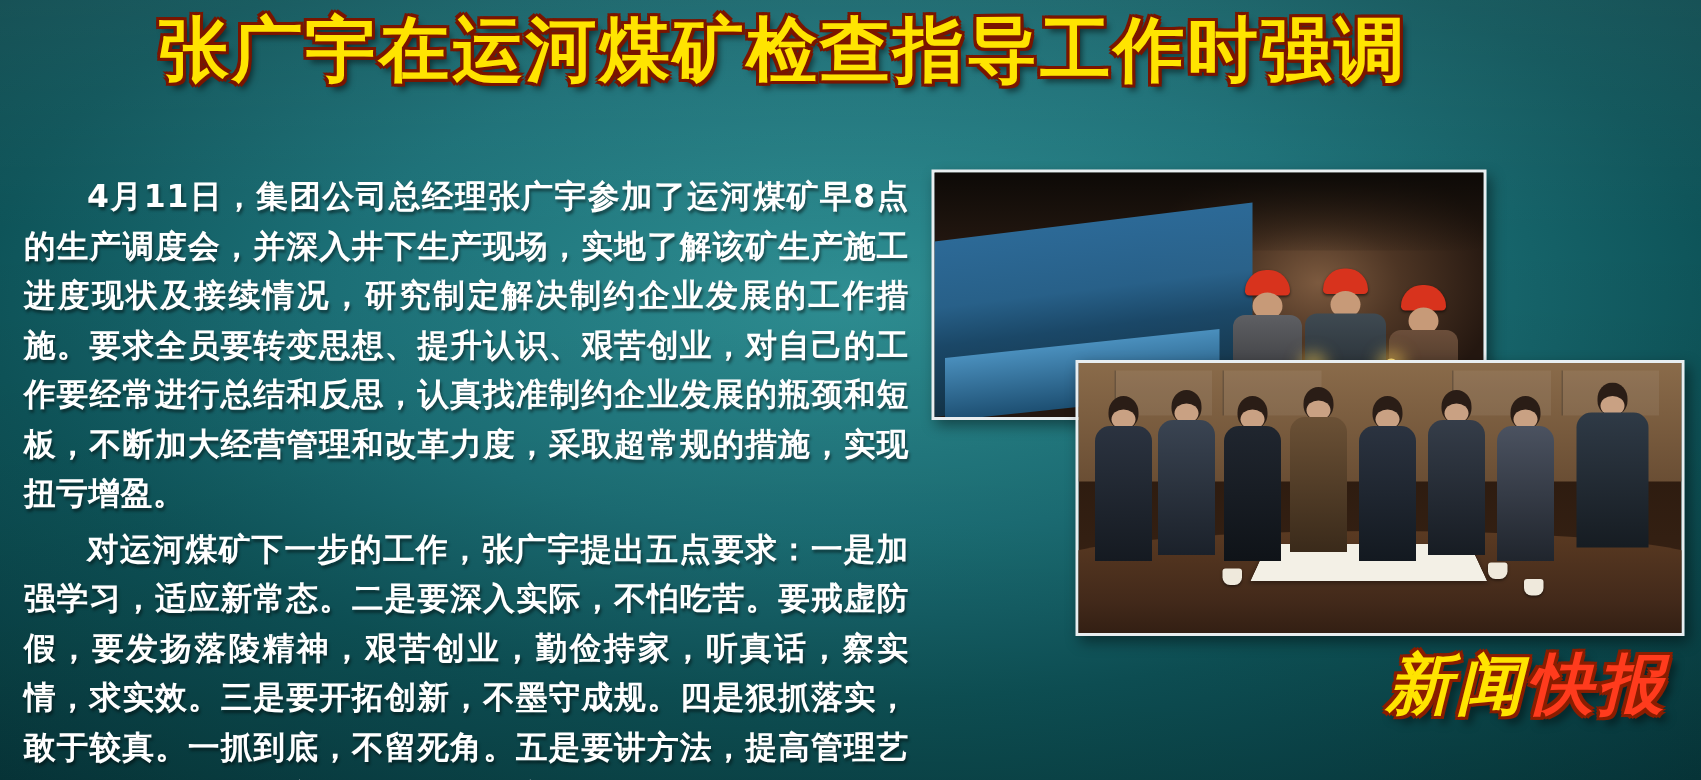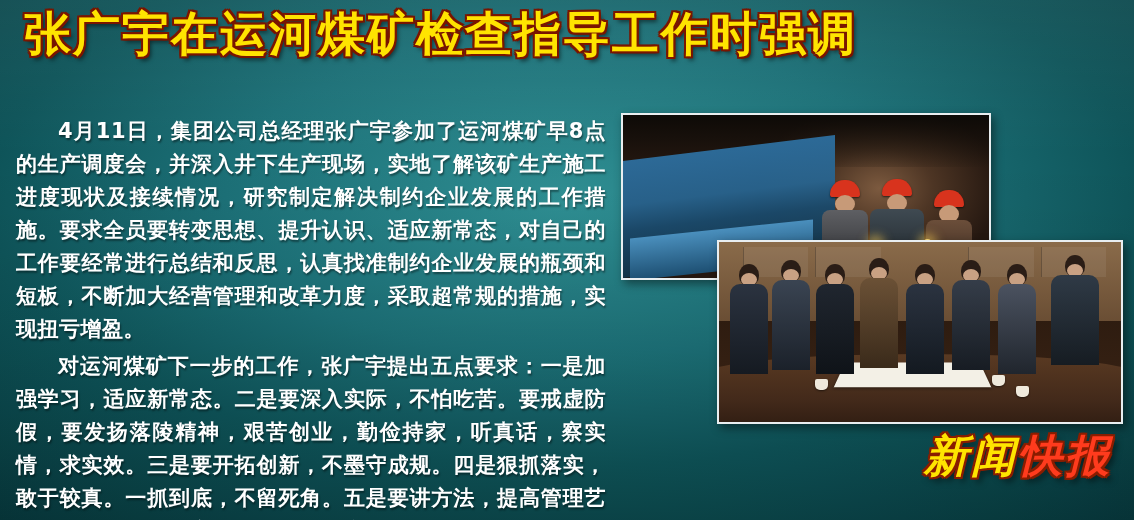--- a/index.html
+++ b/index.html
@@ -25,22 +25,22 @@
     inset: 0;
     background: linear-gradient(to bottom, rgba(255,255,255,0.05) 0%, rgba(0,0,0,0.0) 30%, rgba(0,0,0,0.10) 100%);
     pointer-events: none;
   }
 
   .headline-wrap {
     position: absolute;
     top: 8px;
     left: 0;
     width: 1044px;
+    text-align: center;
     z-index: 4;
-    margin-left: 24px;
   }
   .headline {
     display: inline-block;
     font-family: "DejaVu Sans", "Liberation Sans", sans-serif;
     font-weight: bold;
     font-size: 47px;
     line-height: 1.12;
     letter-spacing: 2px;
     color: #ffe400;
     text-shadow:
@@ -251,21 +251,21 @@
 <body>
 
 <div id="poster">
 
   <div class="headline-wrap">
     <div class="headline">张广宇在运河煤矿检查指导工作时强调</div>
     <br>
   </div>
 
   <div class="body-text">
-    <p>4月11日，集团公司总经理张广宇参加了运河煤矿早8点的生产调度会，并深入井下生产现场，实地了解该矿生产施工进度现状及接续情况，研究制定解决制约企业发展的工作措施。要求全员要转变思想、提升认识、适应新常态，对自己的工作要经常进行总结和反思，认真找准制约企业发展的瓶颈和短板，不断加大经营管理和改革力度，采取超常规的措施，实现扭亏增盈。</p>
+    <p>4月11日，集团公司总经理张广宇参加了运河煤矿早8点的生产调度会，并深入井下生产现场，实地了解该矿生产施工进度现状及接续情况，研究制定解决制约企业发展的工作措施。要求全员要转变思想、提升认识、艰苦创业，对自己的工作要经常进行总结和反思，认真找准制约企业发展的瓶颈和短板，不断加大经营管理和改革力度，采取超常规的措施，实现扭亏增盈。</p>
     <p>对运河煤矿下一步的工作，张广宇提出五点要求：一是加强学习，适应新常态。二是要深入实际，不怕吃苦。要戒虚防假，要发扬落陵精神，艰苦创业，勤俭持家，听真话，察实情，求实效。三是要开拓创新，不墨守成规。四是狠抓落实，敢于较真。一抓到底，不留死角。五是要讲方法，提高管理艺术。要榜样示范，言传身教，要讲究沟通协调，要学会做思想工作。</p>
   </div>
 
   <div class="photo" id="photo-mine">
     <div class="mine-ceiling"></div>
     <div class="mine-rail"></div>
     <div class="mine-rail2"></div>
     <div class="worker" id="worker-a">
       <div class="helmet"></div>
       <div class="face"></div>

